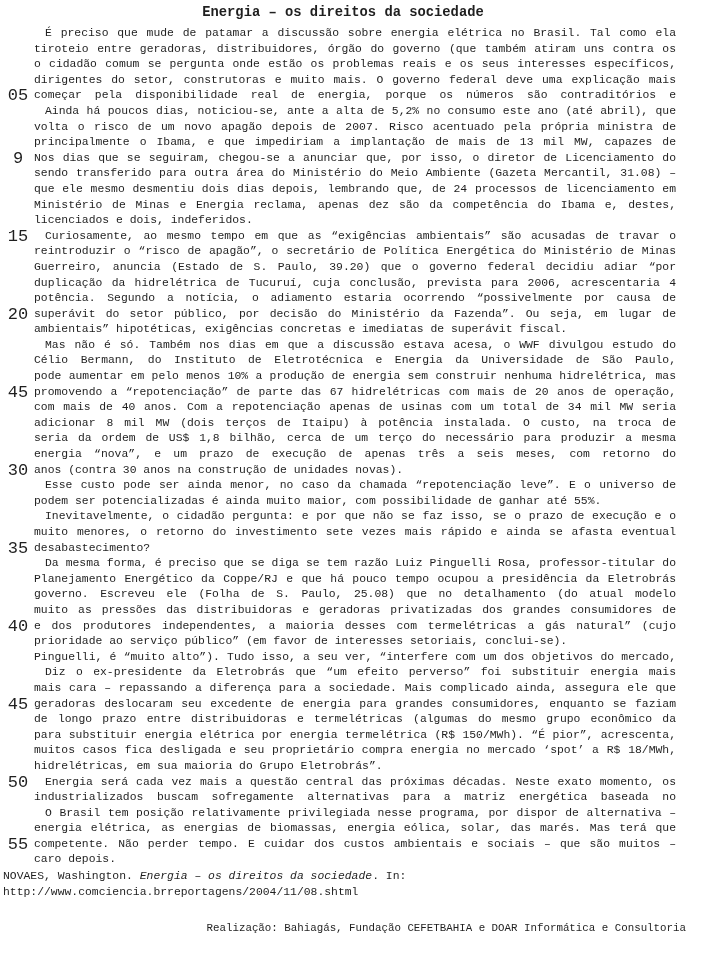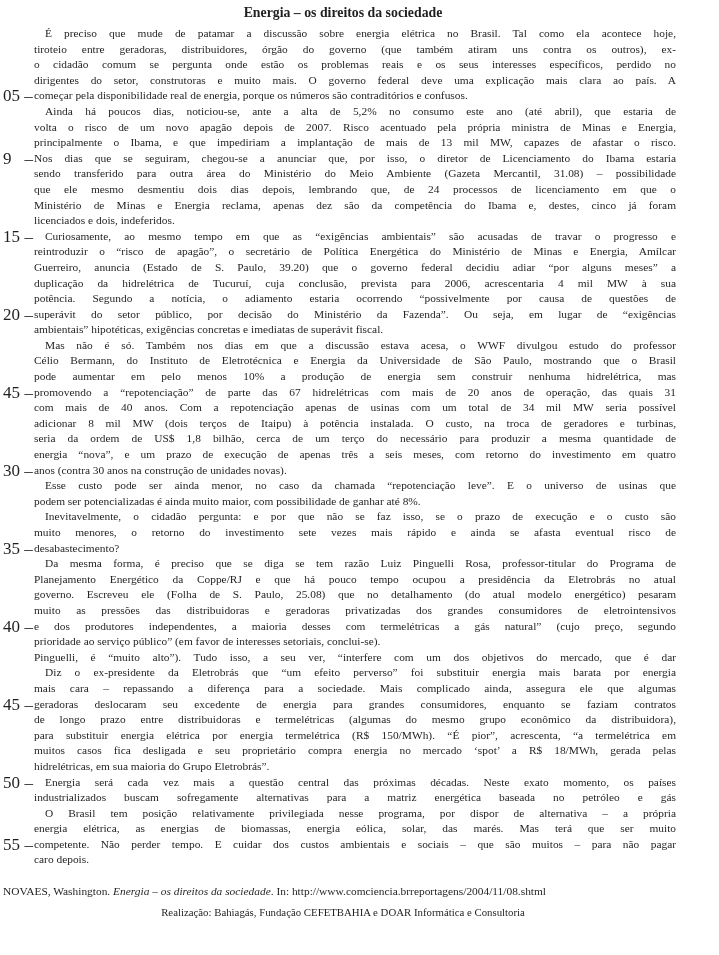--- a/index.html
+++ b/index.html
@@ -6,21 +6,21 @@
     margin: 0;
     padding: 0;
     background: #ffffff;
   }
   .page {
     position: relative;
     width: 686px;
     height: 955px;
     background: #ffffff;
     color: #1f1f1f;
-    font-family: Liberation Serif, serif;
+    font-family: Liberation Mono, monospace;
     overflow: hidden;
   }
   .doc-title {
     margin-top: 4px;
     text-align: center;
     font-weight: bold;
     font-size: 13.8px;
     line-height: 17px;
   }
   .doc-body {
@@ -48,33 +48,33 @@
     position: absolute;
     left: 3px;
     top: 0;
     width: 30px;
     text-indent: 0;
     text-align: center;
     font-size: 17px;
     line-height: 15.6px;
   }
   .citation {
-    margin-top: 16px;
+    margin-top: 1px;
     padding-left: 3px;
     padding-right: 6px;
     font-size: 11.4px;
     line-height: 15.6px;
     text-align: left;
   }
   .citation .work {
     font-style: italic;
   }
   .doc-footer {
-    margin-top: 5px;
-    text-align: center;
+    margin-top: 21px;
+    text-align: right;
     font-size: 10.8px;
     line-height: 14px;
   }
 </style>
 </head>
 <body>
 
 <div class="page">
   <div class="doc-title">Energia – os direitos da sociedade</div>
 
@@ -103,21 +103,21 @@
       <div class="line just indent">Mas não é só. Também nos dias em que a discussão estava acesa, o WWF divulgou estudo do professor</div>
       <div class="line just">Célio Bermann, do Instituto de Eletrotécnica e Energia da Universidade de São Paulo, mostrando que o Brasil</div>
       <div class="line just">pode aumentar em pelo menos 10% a produção de energia sem construir nenhuma hidrelétrica, mas</div>
       <div class="line just"><span class="lnum">45 –</span>promovendo a “repotenciação” de parte das 67 hidrelétricas com mais de 20 anos de operação, das quais 31</div>
       <div class="line just">com mais de 40 anos. Com a repotenciação apenas de usinas com um total de 34 mil MW seria possível</div>
       <div class="line just">adicionar 8 mil MW (dois terços de Itaipu) à potência instalada. O custo, na troca de geradores e turbinas,</div>
       <div class="line just">seria da ordem de US$ 1,8 bilhão, cerca de um terço do necessário para produzir a mesma quantidade de</div>
       <div class="line just">energia “nova”, e um prazo de execução de apenas três a seis meses, com retorno do investimento em quatro</div>
       <div class="line"><span class="lnum">30 –</span>anos (contra 30 anos na construção de unidades novas).</div>
       <div class="line just indent">Esse custo pode ser ainda menor, no caso da chamada “repotenciação leve”. E o universo de usinas que</div>
-      <div class="line">podem ser potencializadas é ainda muito maior, com possibilidade de ganhar até 8%.</div>
+      <div class="line">podem ser potencializadas é ainda muito maior, com possibilidade de ganhar até 55%.</div>
       <div class="line just indent">Inevitavelmente, o cidadão pergunta: e por que não se faz isso, se o prazo de execução e o custo são</div>
       <div class="line just">muito menores, o retorno do investimento sete vezes mais rápido e ainda se afasta eventual risco de</div>
       <div class="line"><span class="lnum">35 –</span>desabastecimento?</div>
       <div class="line just indent">Da mesma forma, é preciso que se diga se tem razão Luiz Pinguelli Rosa, professor-titular do Programa de</div>
       <div class="line just">Planejamento Energético da Coppe/RJ e que há pouco tempo ocupou a presidência da Eletrobrás no atual</div>
       <div class="line just">governo. Escreveu ele (Folha de S. Paulo, 25.08) que no detalhamento (do atual modelo energético) pesaram</div>
       <div class="line just">muito as pressões das distribuidoras e geradoras privatizadas dos grandes consumidores de eletrointensivos</div>
       <div class="line just"><span class="lnum">40 –</span>e dos produtores independentes, a maioria desses com termelétricas a gás natural” (cujo preço, segundo</div>
       <div class="line">prioridade ao serviço público” (em favor de interesses setoriais, conclui-se).</div>
       <div class="line just">Pinguelli, é “muito alto”). Tudo isso, a seu ver, “interfere com um dos objetivos do mercado, que é dar</div>

